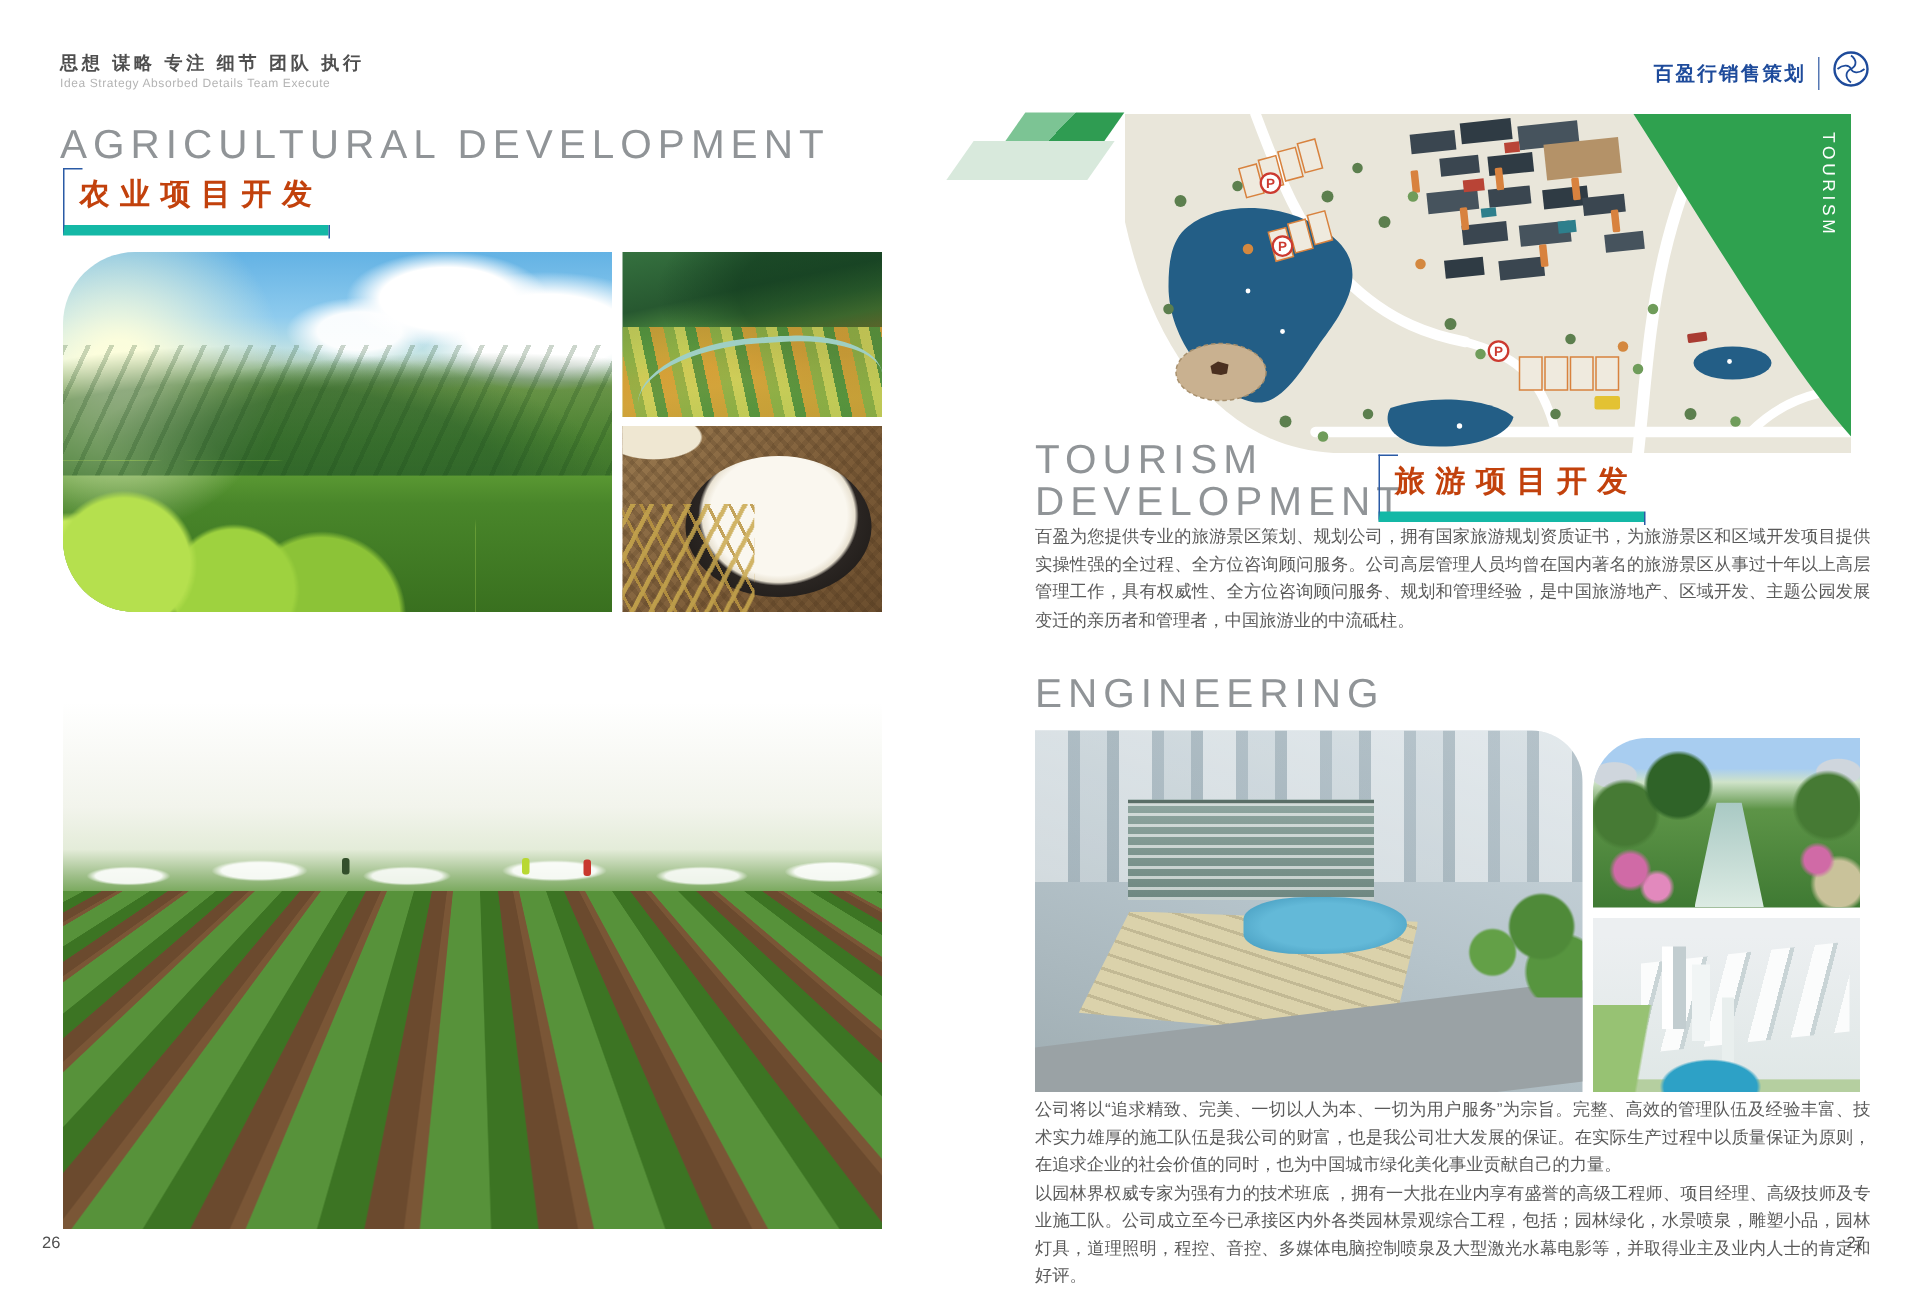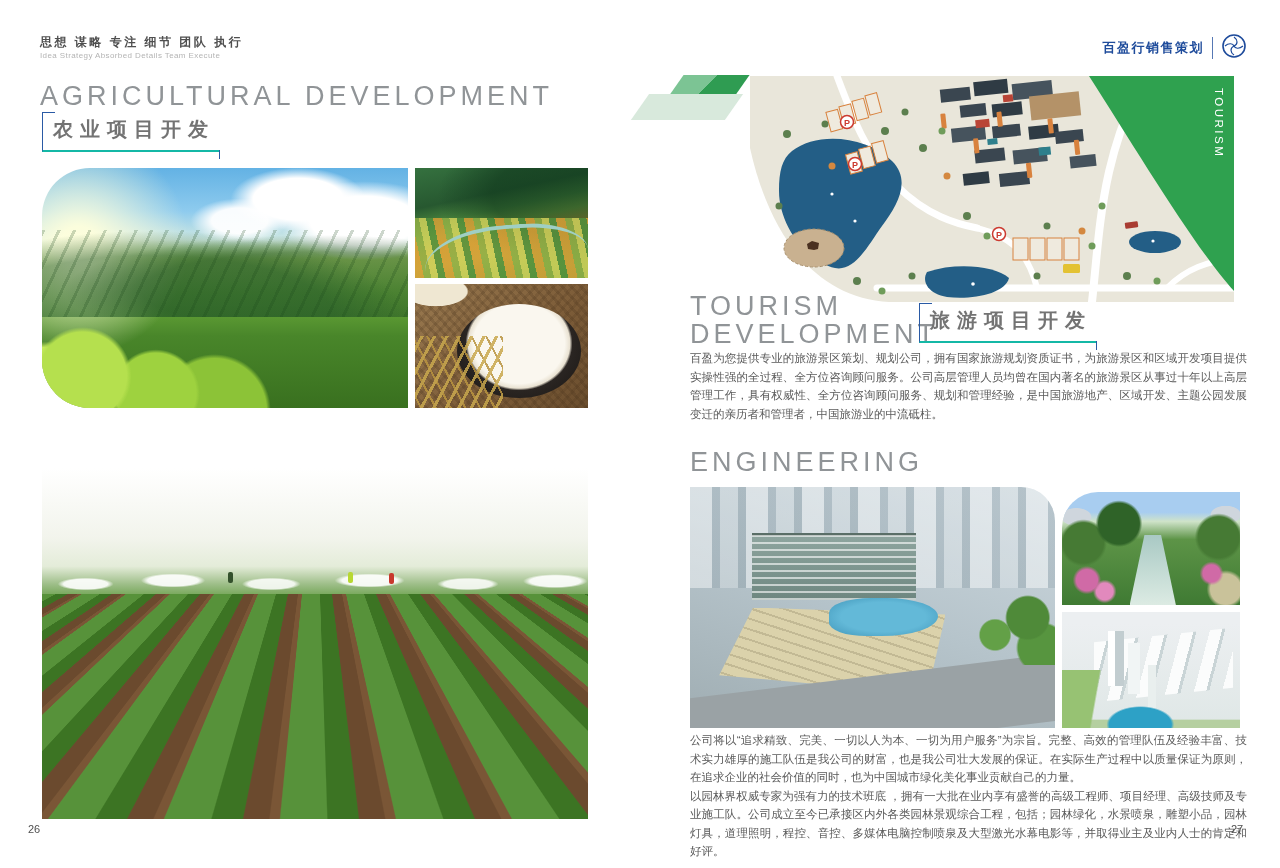--- a/index.html
+++ b/index.html
@@ -9,22 +9,22 @@
   
   .motto-cn{position:absolute;left:40px;top:34px;font-size:12px;font-weight:bold;
             letter-spacing:2.5px;color:#4f4f4f;}
   .motto-en{position:absolute;left:40px;top:51px;font-size:8px;color:#b4b4b4;letter-spacing:.4px;}
   .brand-row{position:absolute;right:33px;top:33px;display:flex;align-items:center;gap:8px;}
   .brand-text{color:#1e4b9b;font-weight:bold;font-size:13px;letter-spacing:1.5px;}
   .brand-divider{width:1px;height:22px;background:#1e4b9b;opacity:.75;}
 
   
   .en-title{position:absolute;color:#909497;font-size:27px;letter-spacing:4px;font-weight:400;white-space:nowrap;}
-  .cn-box{position:absolute;color:#737373;font-size:20px;font-weight:bold;letter-spacing:7px;
-          padding:4px 4px 7px 10px;border-left:1px solid #2a5aa5;border-bottom:2px solid #14b8a6;white-space:nowrap;}
+  .cn-box{position:absolute;color:#c2410c;font-size:20px;font-weight:bold;letter-spacing:7px;
+          padding:4px 4px 7px 10px;border-left:1px solid #2a5aa5;border-bottom:7px solid #14b8a6;white-space:nowrap;}
   .cn-box::before{content:"";position:absolute;top:0;left:-1px;width:13px;height:1px;background:#2a5aa5;}
   .cn-box::after{content:"";position:absolute;right:-1px;bottom:-9px;width:1px;height:9px;background:#2a5aa5;}
 
   .body-text{position:absolute;font-size:11.5px;line-height:18.5px;color:#5a5a5a;text-align:justify;}
   .body-text p{margin:0;}
   .page-num{position:absolute;font-size:11px;color:#4f4f4f;}
 
   
   .photo{position:absolute;overflow:hidden;}
 

